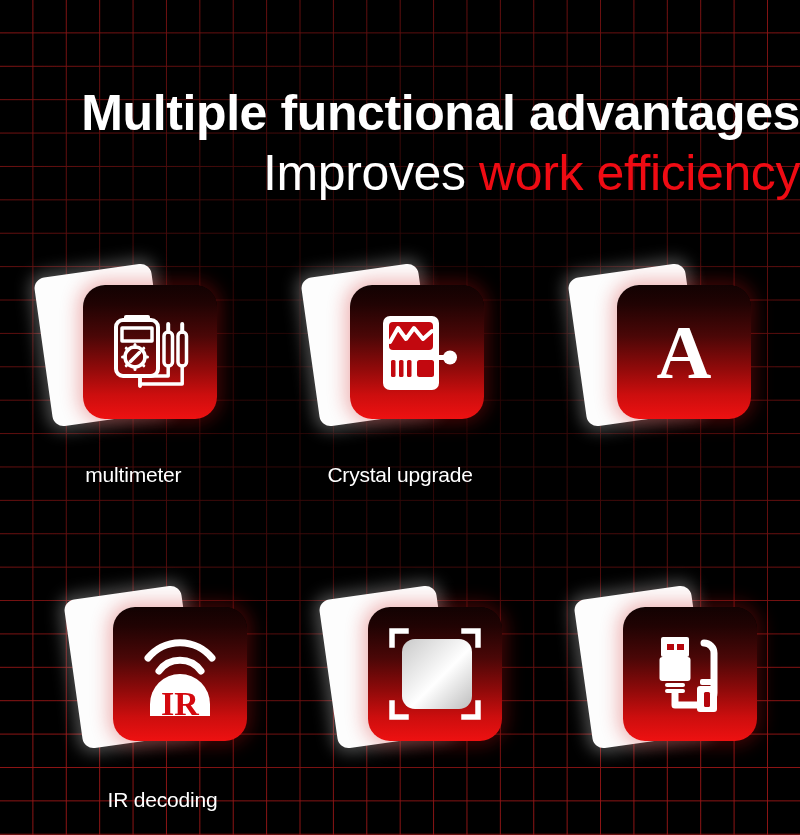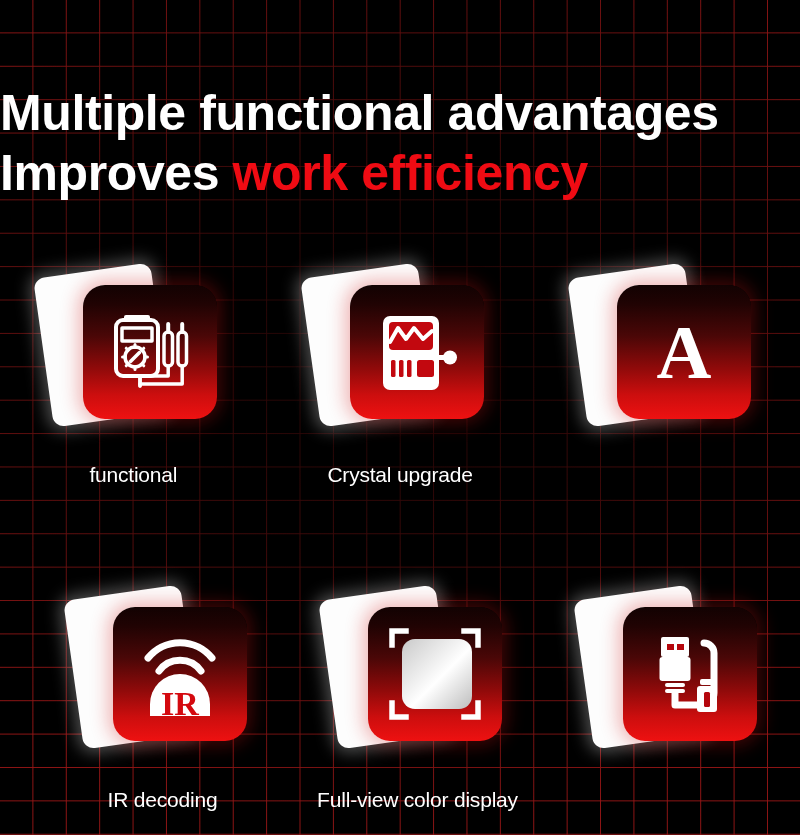--- a/index.html
+++ b/index.html
@@ -32,31 +32,31 @@
   #vignette {
     position:absolute; inset:0;
     background:radial-gradient(ellipse 72% 58% at 50% 42%,
                 rgba(0,0,0,0.88) 0%, rgba(0,0,0,0.55) 48%, rgba(0,0,0,0) 100%);
     pointer-events:none;
   }
 
   
   #headline {
     position:absolute; top:88px; left:0; width:800px;
-    text-align:left;
+    text-align:right;
     line-height:1.0;
     z-index:5;
   }
   .hl-line { display:block; white-space:nowrap; }
   #hl1 {
     font-size:50px; font-weight:700; color:#ffffff;
     letter-spacing:-0.4px;
   }
   #hl2 {
-    font-size:50px; font-weight:700; margin-top:10px;
+    font-size:50px; font-weight:400; margin-top:10px;
     letter-spacing:-0.4px;
   }
   .hl-white { color:#ffffff; }
   .hl-red   { color:#ef0b13; }
 
   
   #features {
     position:absolute; top:278px; left:0; width:800px;
     z-index:4;
   }
@@ -160,21 +160,21 @@
                 <rect x="74" y="26" width="8.5" height="34" rx="4" stroke-width="3.5"></rect>
                 <line x1="78.2" y1="26" x2="78.2" y2="18"></line>
 
                 <path d="M64.2 60 v10 H36 v10" stroke-width="3.5"></path>
                 <path d="M78.2 60 v18 H36" stroke-width="3.5"></path>
                 <path d="M36 70 v10" stroke-width="3.5"></path>
               </g>
             </svg>
           </div>
         </div>
-        <div class="caption cap-r1">functional</div>
+        <div class="caption cap-r1">multimeter</div>
       </div>
 
       <div class="fcell">
         <div class="tilewrap">
           <div class="card-back"></div>
           <div class="tile">
             <svg width="92" height="92" viewBox="0 0 92 92">
 
               <g fill="#ffffff">
                 <rect x="62" y="49" width="16" height="5" rx="2.5"></rect>
@@ -251,21 +251,20 @@
                 <path d="M6 20 V6 H20"></path>
                 <path d="M78 6 H92 V20"></path>
                 <path d="M92 78 V92 H78"></path>
                 <path d="M20 92 H6 V78"></path>
               </g>
 
               <rect x="16" y="14" width="70" height="70" rx="13" fill="url(#scrGrad)"></rect>
             </svg>
           </div>
         </div>
-        <div class="caption">Full-view color display</div>
       </div>
 
       <div class="fcell">
         <div class="tilewrap">
           <div class="card-back"></div>
           <div class="tile">
             <svg width="92" height="92" viewBox="0 0 92 92">
 
               <g fill="#ffffff">
                 <rect x="17" y="9" width="28" height="20" rx="2"></rect>

